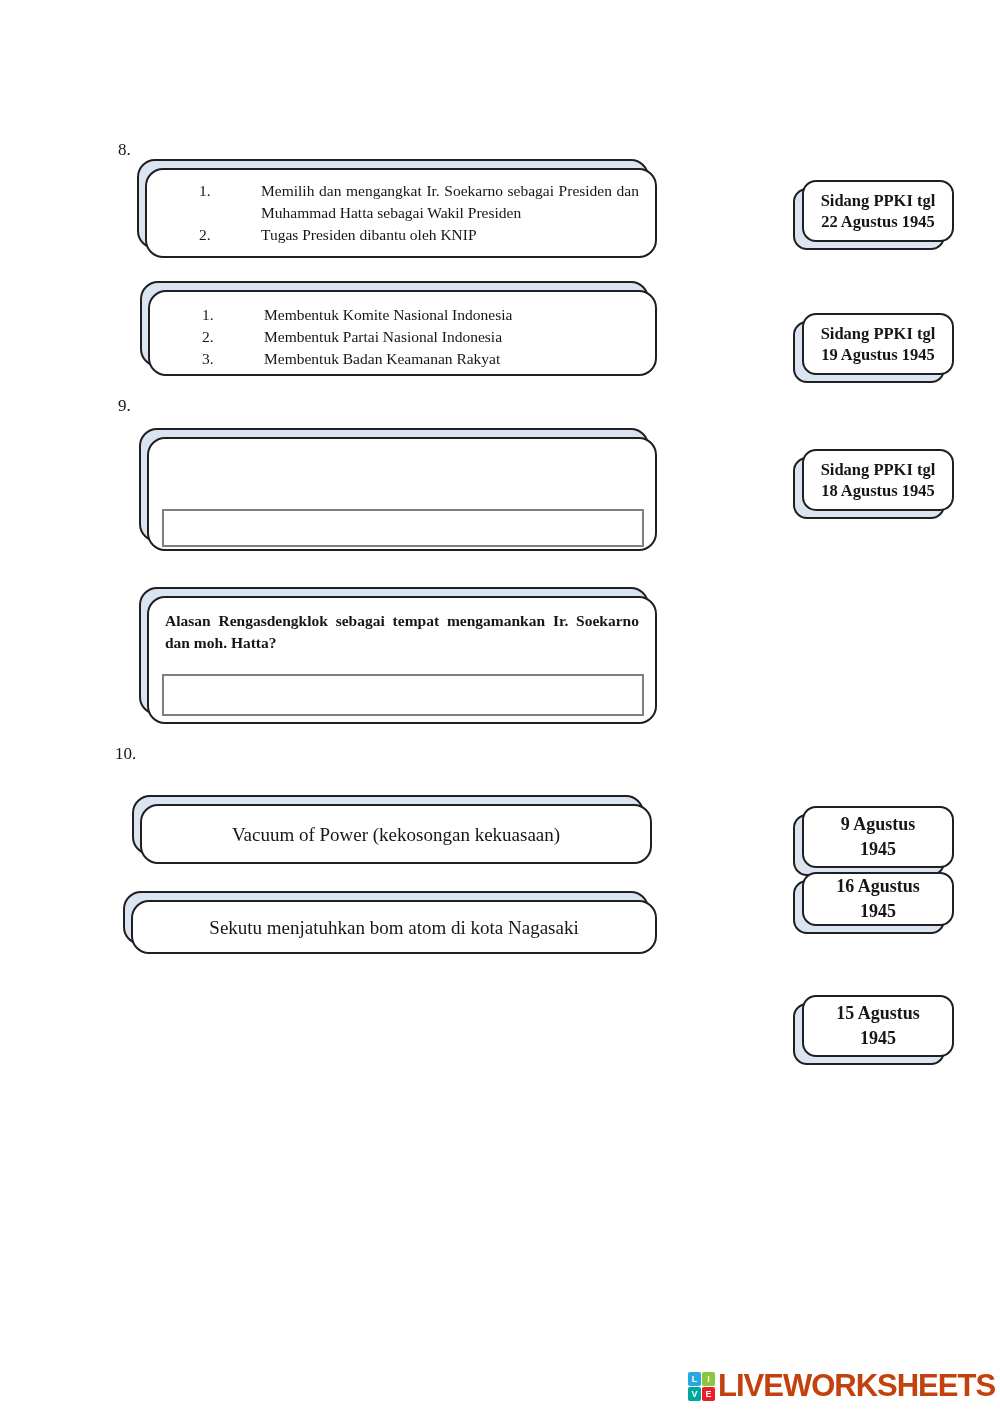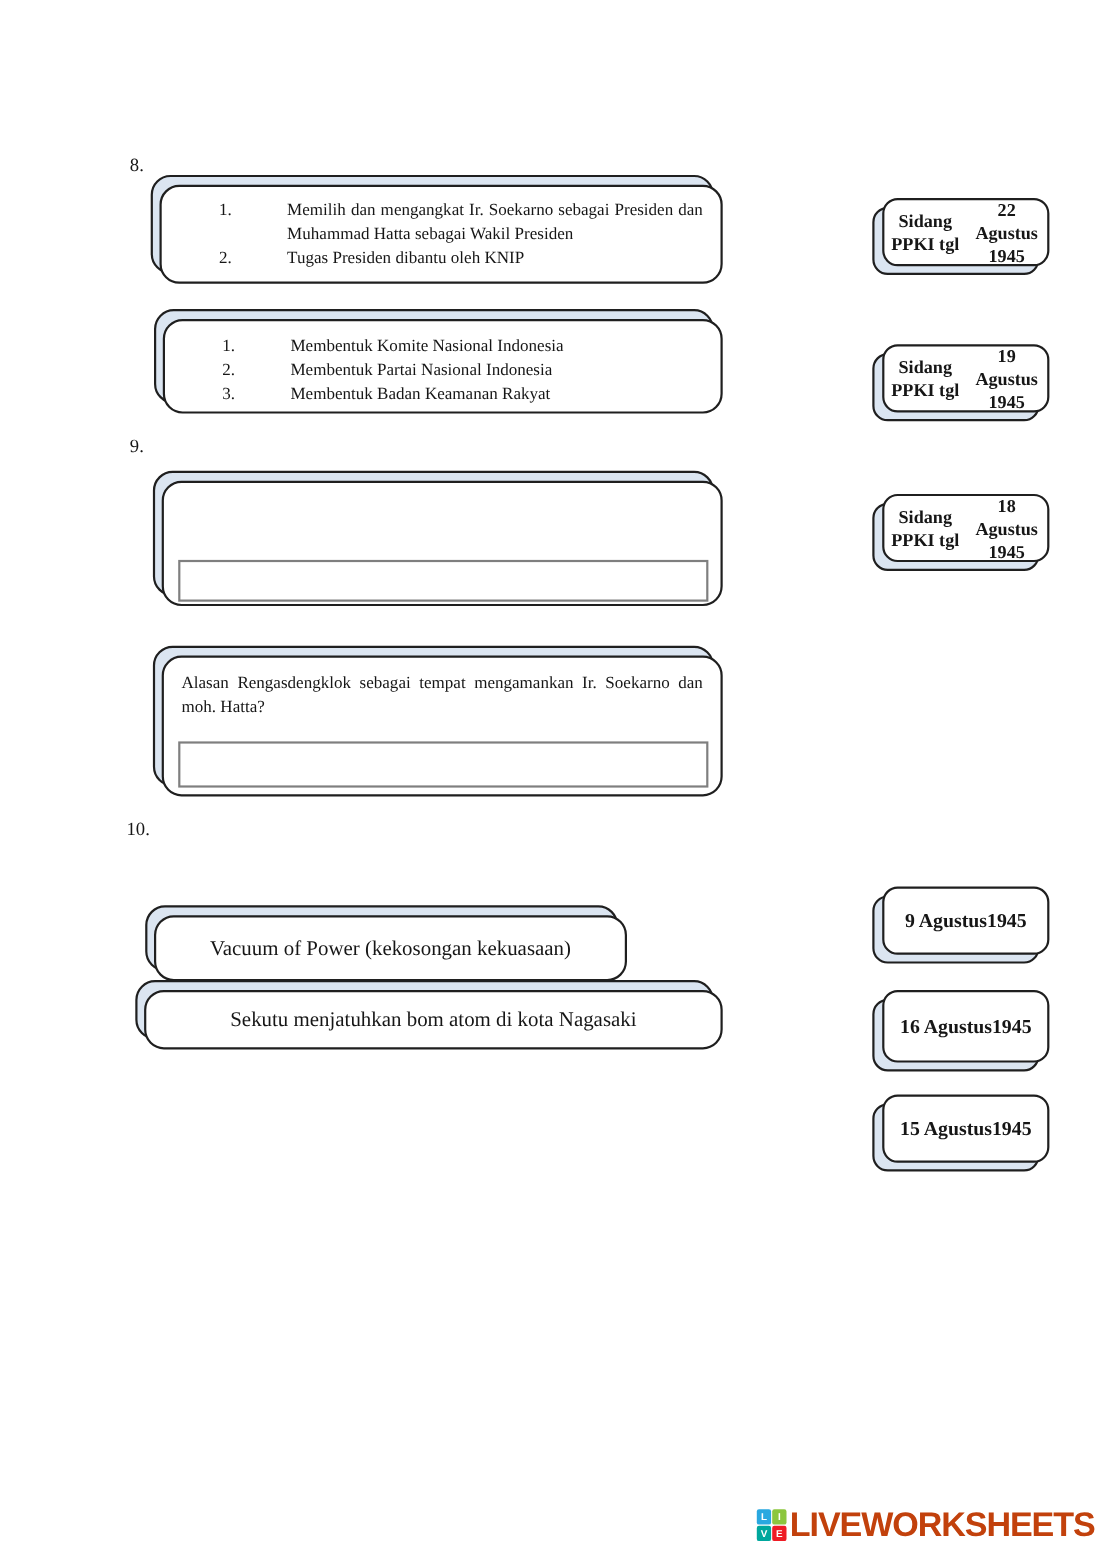--- a/index.html
+++ b/index.html
@@ -37,21 +37,21 @@
     font-family:"Liberation Serif", serif; font-size:15px; padding:0 6px; outline:none;
   }
 
   .bigcard-text {
     width:100%; height:100%; display:flex; flex-direction:column;
     align-items:center; justify-content:center;
     font-size:19px; line-height:29px; text-align:center;
   }
 
   .match-text {
-    width:100%; height:100%; display:flex; flex-direction:row;
+    width:100%; height:100%; display:flex; flex-direction:column;
     align-items:center; justify-content:center;
     font-weight:bold; text-align:center;
   }
   .match-text.sm { font-size:16.5px; line-height:21px; }
   .match-text.lg { font-size:18px; line-height:25px;text-align:center; }
 
   
   .brand { position:absolute; left:688px; top:1368px; display:flex; align-items:center; }
   .brand-icon { display:grid; grid-template-columns:13px 13px; grid-template-rows:14px 14px; gap:1px; margin-right:3px; }
   .brand-sq {
@@ -139,28 +139,28 @@
   <div class="qlabel" style="left:118px; top:396px;">9.</div>
 
   <div class="card" style="left:147px; top:437px; width:510px; height:114px;">
     <div class="card-front">
       <input class="answer-input" type="text" style="left: 13px; top: 70px; width: 482px; height: 38px;" value="">
     </div>
   </div>
 
   <div class="card" style="left:147px; top:596px; width:510px; height:128px;">
     <div class="card-front">
-      <div class="qpara" style="padding:12px 16px 0 16px;">Alasan Rengasdengklok sebagai tempat mengamankan Ir. Soekarno dan moh. Hatta?</div>
+      <div class="qpara" style="padding:12px 16px 0 16px;font-weight:bold;">Alasan Rengasdengklok sebagai tempat mengamankan Ir. Soekarno dan moh. Hatta?</div>
       <input class="answer-input" type="text" style="left: 13px; top: 76px; width: 482px; height: 42px;" value="">
     </div>
   </div>
 
   <div class="qlabel" style="left:115px; top:744px;">10.</div>
 
-  <div class="card" style="left:140px; top:832px; width:430px; height:60px;">
+  <div class="card" style="left:140px; top:804px; width:512px; height:60px;">
     <div class="card-front">
       <div class="bigcard-text">Vacuum of Power (kekosongan kekuasaan)</div>
     </div>
   </div>
 
   <div class="card" style="left:131px; top:900px; width:526px; height:54px;">
     <div class="card-front">
       <div class="bigcard-text">Sekutu menjatuhkan bom atom di kota Nagasaki</div>
     </div>
   </div>
@@ -168,21 +168,21 @@
 
   <div class="card r" style="left:802px; top:806px; width:152px; height:62px;">
     <div class="card-front">
       <div class="match-text lg">
         <span>9 Agustus</span>
         <span>1945</span>
       </div>
     </div>
   </div>
 
-  <div class="card r" style="left:802px; top:900px; width:152px; height:66px;">
+  <div class="card r" style="left:802px; top:872px; width:152px; height:54px;">
     <div class="card-front">
       <div class="match-text lg">
         <span>16 Agustus</span>
         <span>1945</span>
       </div>
     </div>
   </div>
 
   <div class="card r" style="left:802px; top:995px; width:152px; height:62px;">
     <div class="card-front">

